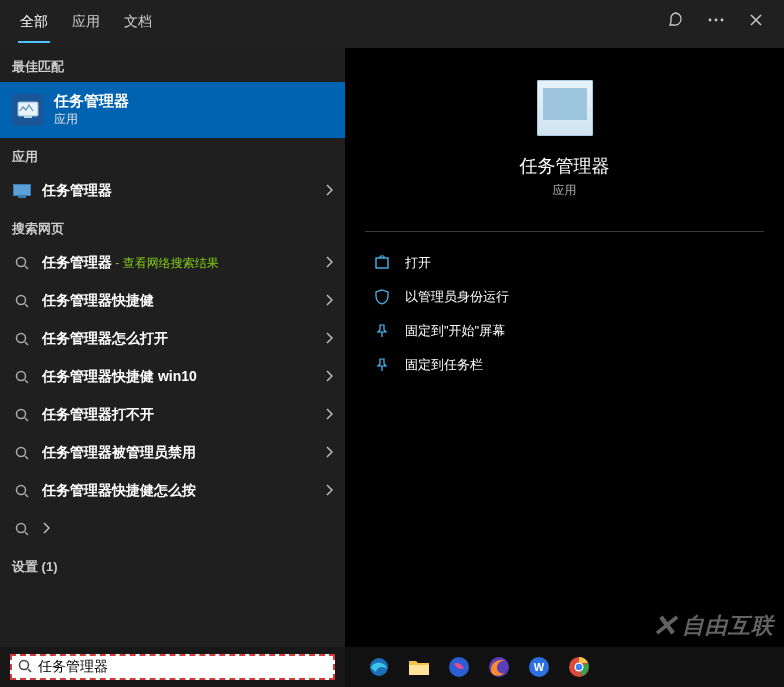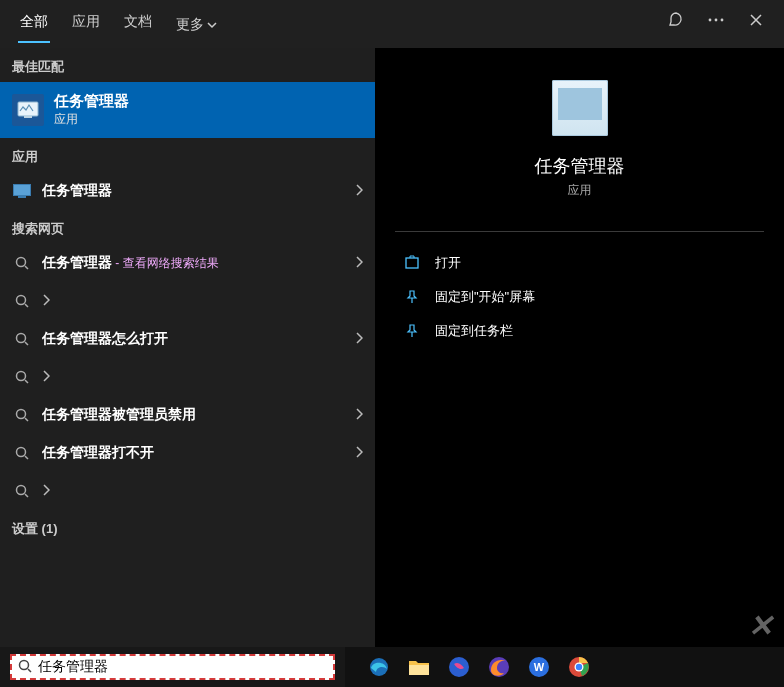--- a/index.html
+++ b/index.html
@@ -48,21 +48,21 @@
 }
 
 
 .body {
   display: flex;
   position: absolute;
   left:0; right:0; top:48px; bottom:40px;
 }
 
 .left-col {
-  width: 375px;
+  width: 345px;
   background: #1f1f1f;
   overflow-y: auto;
 }
 .right-col {
   flex: 1;
   background: #000;
   padding: 12px;
 }
 
 .section-header {
@@ -85,21 +85,21 @@
   display: flex; align-items: center; justify-content: center;
   color: #aaa;
 }
 .row .label {
   flex: 1;
   white-space: nowrap;
   overflow: hidden;
   text-overflow: ellipsis;
 }
 .row .sub {
-  color: #f0abfc;
+  color: #84cc16;
   font-size: 12px;
 }
 .row .chev {
   color: #bbb;
 }
 
 .row.best-match {
   background: #0063b1;
   padding: 10px 12px;
 }
@@ -223,28 +223,20 @@
   font-size:30px;
 }
 </style>
 </head>
 <body>
 
 <div class="top-bar">
   <div class="tab active">全部</div>
   <div class="tab">应用</div>
   <div class="tab">文档</div>
-  <div class="tab tab-more">
-    <span>更多</span>
-    <span class="chev-down">
-      <svg width="10" height="10" viewBox="0 0 10 10">
-          <path d="M1 3l4 4 4-4" stroke="#ccc" stroke-width="1.5" fill="none"></path>
-        </svg>
-    </span>
-  </div>
   <div class="top-spacer"></div>
   <div class="top-icon">
     <svg width="18" height="18" viewBox="0 0 18 18">
         <path d="M9 2a5 5 0 0 0-5 5v4l-1 3h4a5 5 0 1 0 2-12z" fill="none" stroke="#ccc" stroke-width="1.3"></path>
       </svg>
   </div>
   <div class="top-icon">
     <svg width="18" height="4" viewBox="0 0 18 4">
         <circle cx="3" cy="2" r="1.4" fill="#ccc"></circle>
         <circle cx="9" cy="2" r="1.4" fill="#ccc"></circle>
@@ -310,20 +302,21 @@
             </svg>
     </span>
         </div>
         <div class="row">
     <div class="icon">
       <svg width="14" height="14" viewBox="0 0 14 14">
               <circle cx="6" cy="6" r="4.5" fill="none" stroke="#aaa" stroke-width="1.5"></circle>
               <path d="M10 10l3 3" stroke="#aaa" stroke-width="1.5"></path>
             </svg>
     </div>
+    <span class="label"><b>任务管理器快捷健</b><span class="sub"></span></span>
     <span class="chev">
       <svg width="8" height="12" viewBox="0 0 8 12">
               <path d="M2 1l5 5-5 5" stroke="#bbb" fill="none" stroke-width="1.5"></path>
             </svg>
     </span>
         </div>
         <div class="row">
     <div class="icon">
       <svg width="14" height="14" viewBox="0 0 14 14">
               <circle cx="6" cy="6" r="4.5" fill="none" stroke="#aaa" stroke-width="1.5"></circle>
@@ -337,20 +330,35 @@
             </svg>
     </span>
         </div>
         <div class="row">
     <div class="icon">
       <svg width="14" height="14" viewBox="0 0 14 14">
               <circle cx="6" cy="6" r="4.5" fill="none" stroke="#aaa" stroke-width="1.5"></circle>
               <path d="M10 10l3 3" stroke="#aaa" stroke-width="1.5"></path>
             </svg>
     </div>
+    <span class="label"><b>任务管理器快捷健 win10</b><span class="sub"></span></span>
+    <span class="chev">
+      <svg width="8" height="12" viewBox="0 0 8 12">
+              <path d="M2 1l5 5-5 5" stroke="#bbb" fill="none" stroke-width="1.5"></path>
+            </svg>
+    </span>
+        </div>
+        <div class="row">
+    <div class="icon">
+      <svg width="14" height="14" viewBox="0 0 14 14">
+              <circle cx="6" cy="6" r="4.5" fill="none" stroke="#aaa" stroke-width="1.5"></circle>
+              <path d="M10 10l3 3" stroke="#aaa" stroke-width="1.5"></path>
+            </svg>
+    </div>
+    <span class="label"><b>任务管理器打不开</b><span class="sub"></span></span>
     <span class="chev">
       <svg width="8" height="12" viewBox="0 0 8 12">
               <path d="M2 1l5 5-5 5" stroke="#bbb" fill="none" stroke-width="1.5"></path>
             </svg>
     </span>
         </div>
         <div class="row">
     <div class="icon">
       <svg width="14" height="14" viewBox="0 0 14 14">
               <circle cx="6" cy="6" r="4.5" fill="none" stroke="#aaa" stroke-width="1.5"></circle>
@@ -364,21 +372,21 @@
             </svg>
     </span>
         </div>
         <div class="row">
     <div class="icon">
       <svg width="14" height="14" viewBox="0 0 14 14">
               <circle cx="6" cy="6" r="4.5" fill="none" stroke="#aaa" stroke-width="1.5"></circle>
               <path d="M10 10l3 3" stroke="#aaa" stroke-width="1.5"></path>
             </svg>
     </div>
-    <span class="label"><b>任务管理器打不开</b><span class="sub"></span></span>
+    <span class="label"><b>任务管理器快捷健怎么按</b><span class="sub"></span></span>
     <span class="chev">
       <svg width="8" height="12" viewBox="0 0 8 12">
               <path d="M2 1l5 5-5 5" stroke="#bbb" fill="none" stroke-width="1.5"></path>
             </svg>
     </span>
         </div>
         <div class="row">
     <div class="icon">
       <svg width="14" height="14" viewBox="0 0 14 14">
               <circle cx="6" cy="6" r="4.5" fill="none" stroke="#aaa" stroke-width="1.5"></circle>
@@ -408,38 +416,47 @@
         <svg width="16" height="16" viewBox="0 0 16 16">
             <rect x="2" y="3" width="12" height="10" fill="none" stroke="#4cc2ff" stroke-width="1.3"></rect>
             <path d="M6 3V1h4v2" stroke="#4cc2ff" fill="none"></path>
           </svg>
       </span>
       <span>打开</span>
     </div>
     <div class="action-row">
       <span class="aicon">
         <svg width="16" height="16" viewBox="0 0 16 16">
-            <path d="M6 2h4v5l2 2H4l2-2zM8 9v5" stroke="#4cc2ff" fill="none" stroke-width="1.2"></path>
+            <path d="M8 1l6 2v4c0 4-3 7-6 8-3-1-6-4-6-8V3l6-2z" fill="none" stroke="#4cc2ff" stroke-width="1.2"></path>
           </svg>
       </span>
-      <span>固定到"开始"屏幕</span>
+      <span>以管理员身份运行</span>
     </div>
     <div class="action-row">
       <span class="aicon">
         <svg width="16" height="16" viewBox="0 0 16 16">
             <path d="M6 2h4v5l2 2H4l2-2zM8 9v5" stroke="#4cc2ff" fill="none" stroke-width="1.2"></path>
           </svg>
       </span>
+      <span>固定到"开始"屏幕</span>
+    </div>
+    <div class="action-row">
+      <span class="aicon">
+        <svg width="16" height="16" viewBox="0 0 16 16">
+            <path d="M6 2h4v5l2 2H4l2-2zM8 9v5" stroke="#4cc2ff" fill="none" stroke-width="1.2"></path>
+          </svg>
+      </span>
       <span>固定到任务栏</span>
     </div>
   </div>
 </div>
 
 <div class="watermark">
   <span class="wx">✕</span>
+  <span>自由互联</span>
 </div>
 
 <div class="taskbar">
   <div class="search-box">
     <div class="search-inner">
       <span class="sicon">
         <svg width="14" height="14" viewBox="0 0 14 14">
             <circle cx="6" cy="6" r="4.5" fill="none" stroke="#444" stroke-width="1.5"></circle>
             <path d="M10 10l3 3" stroke="#444" stroke-width="1.5"></path>
           </svg>

